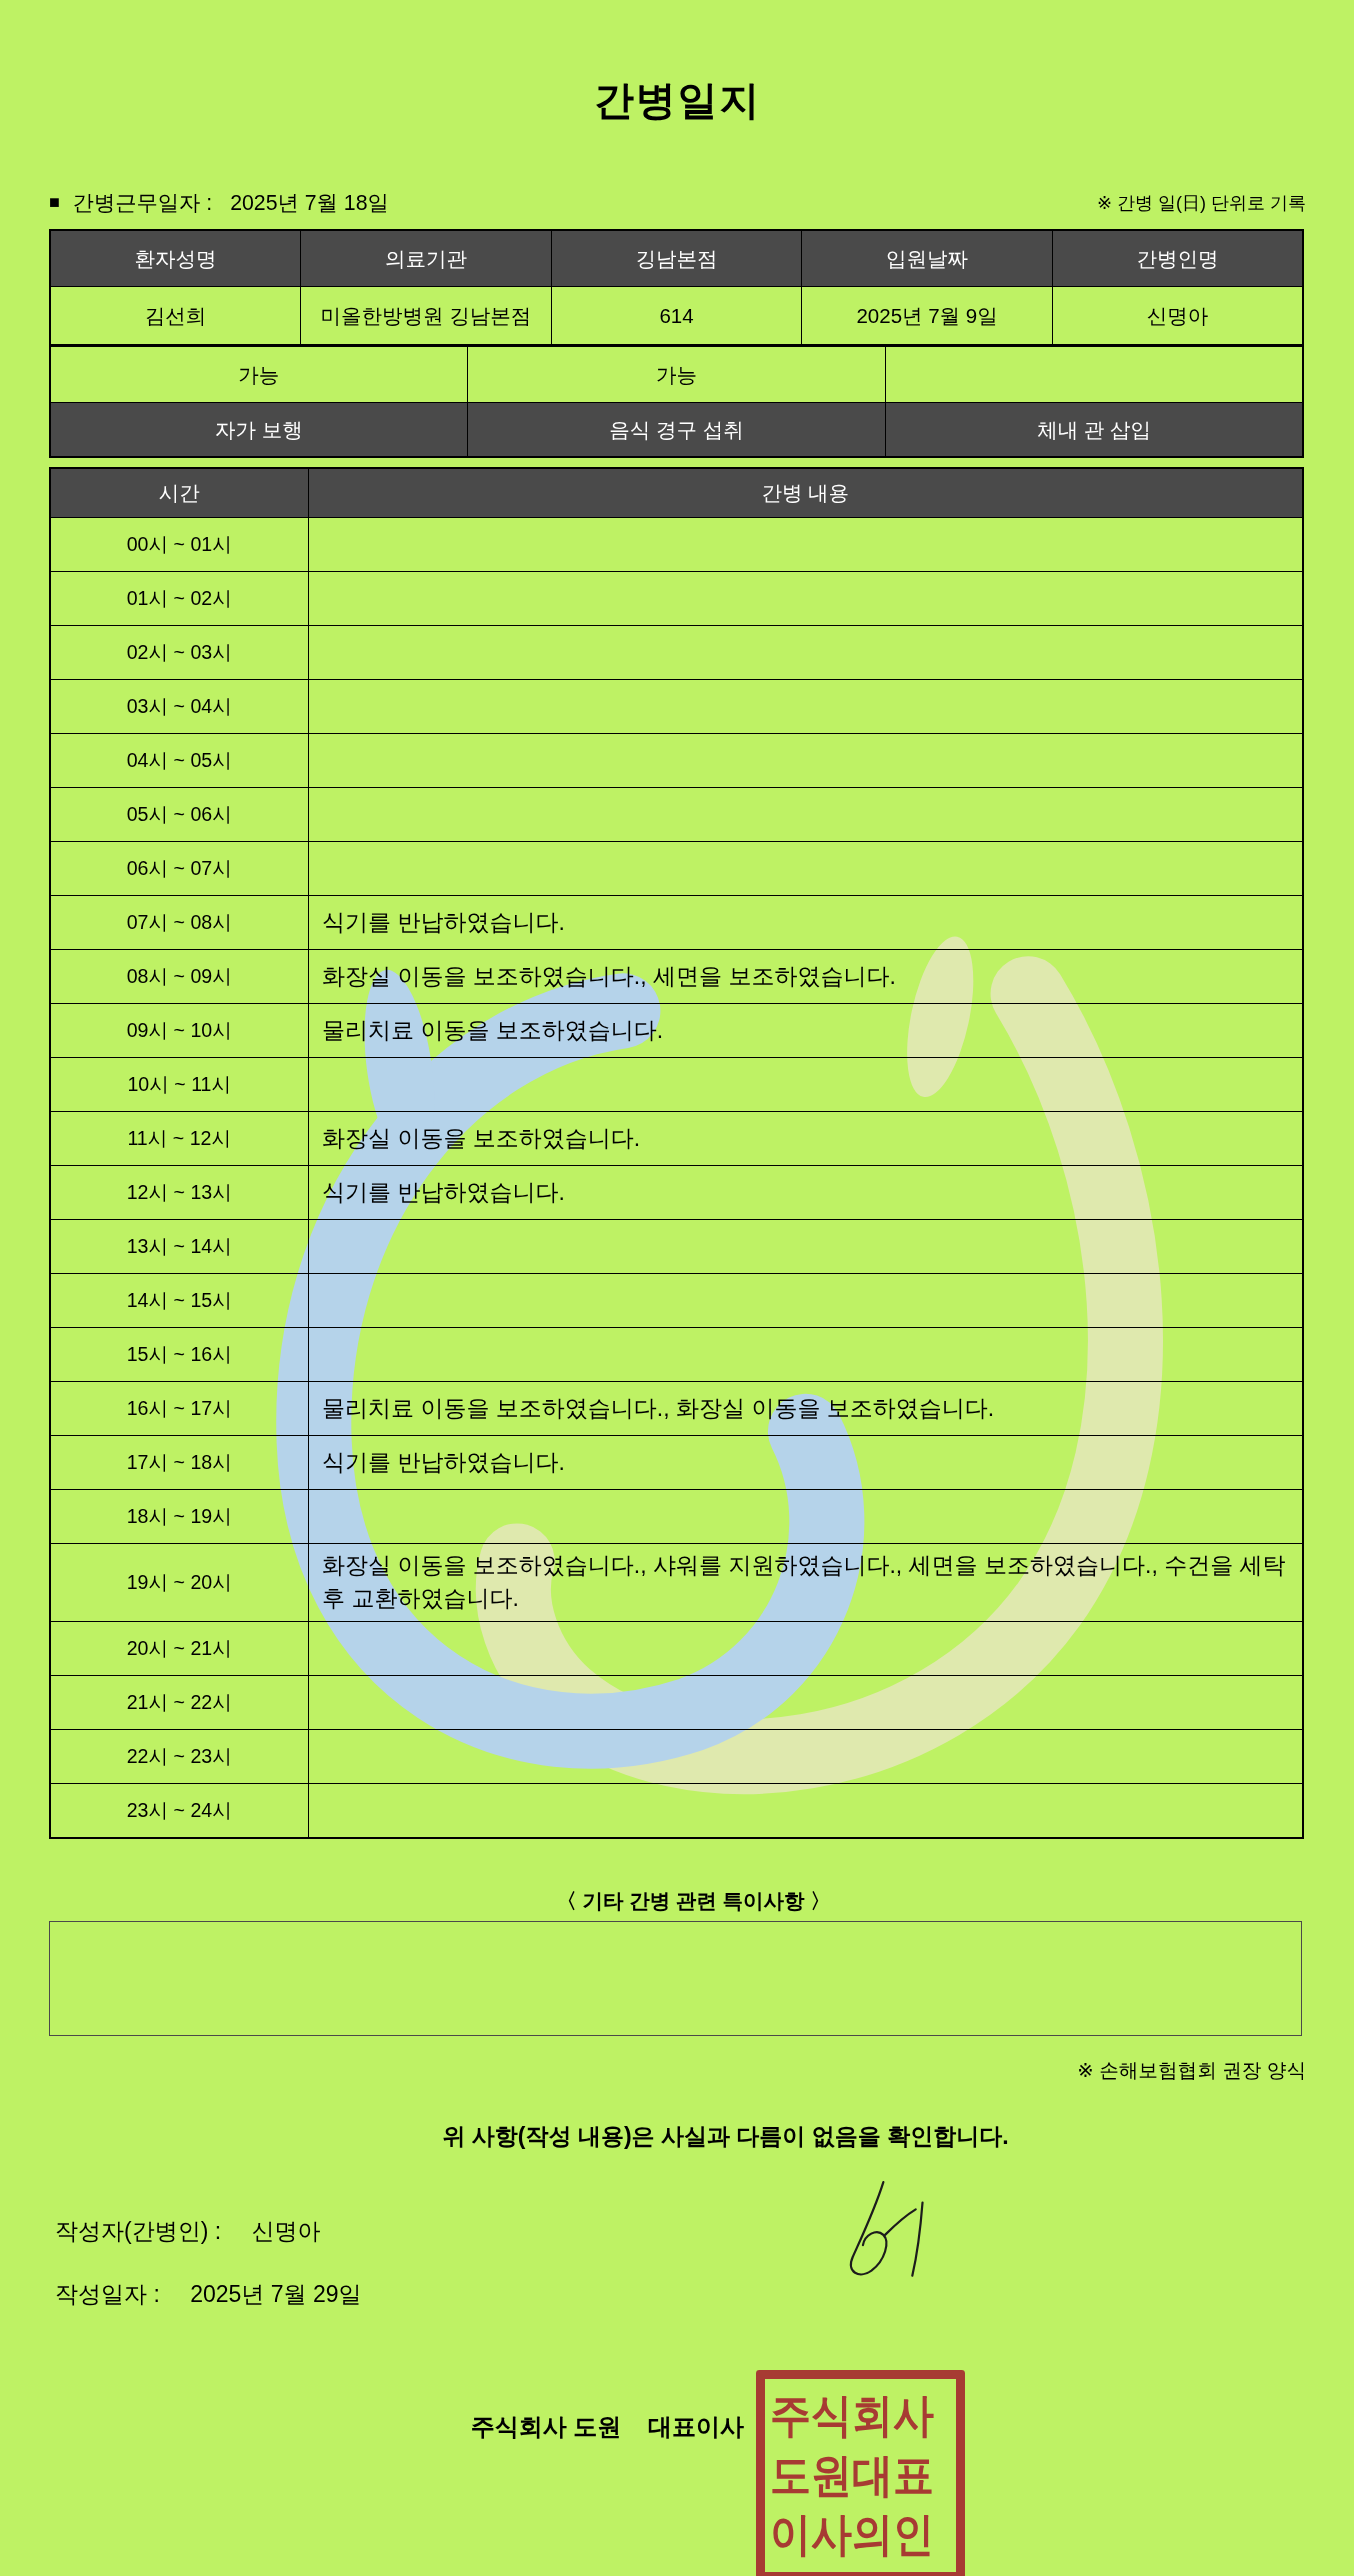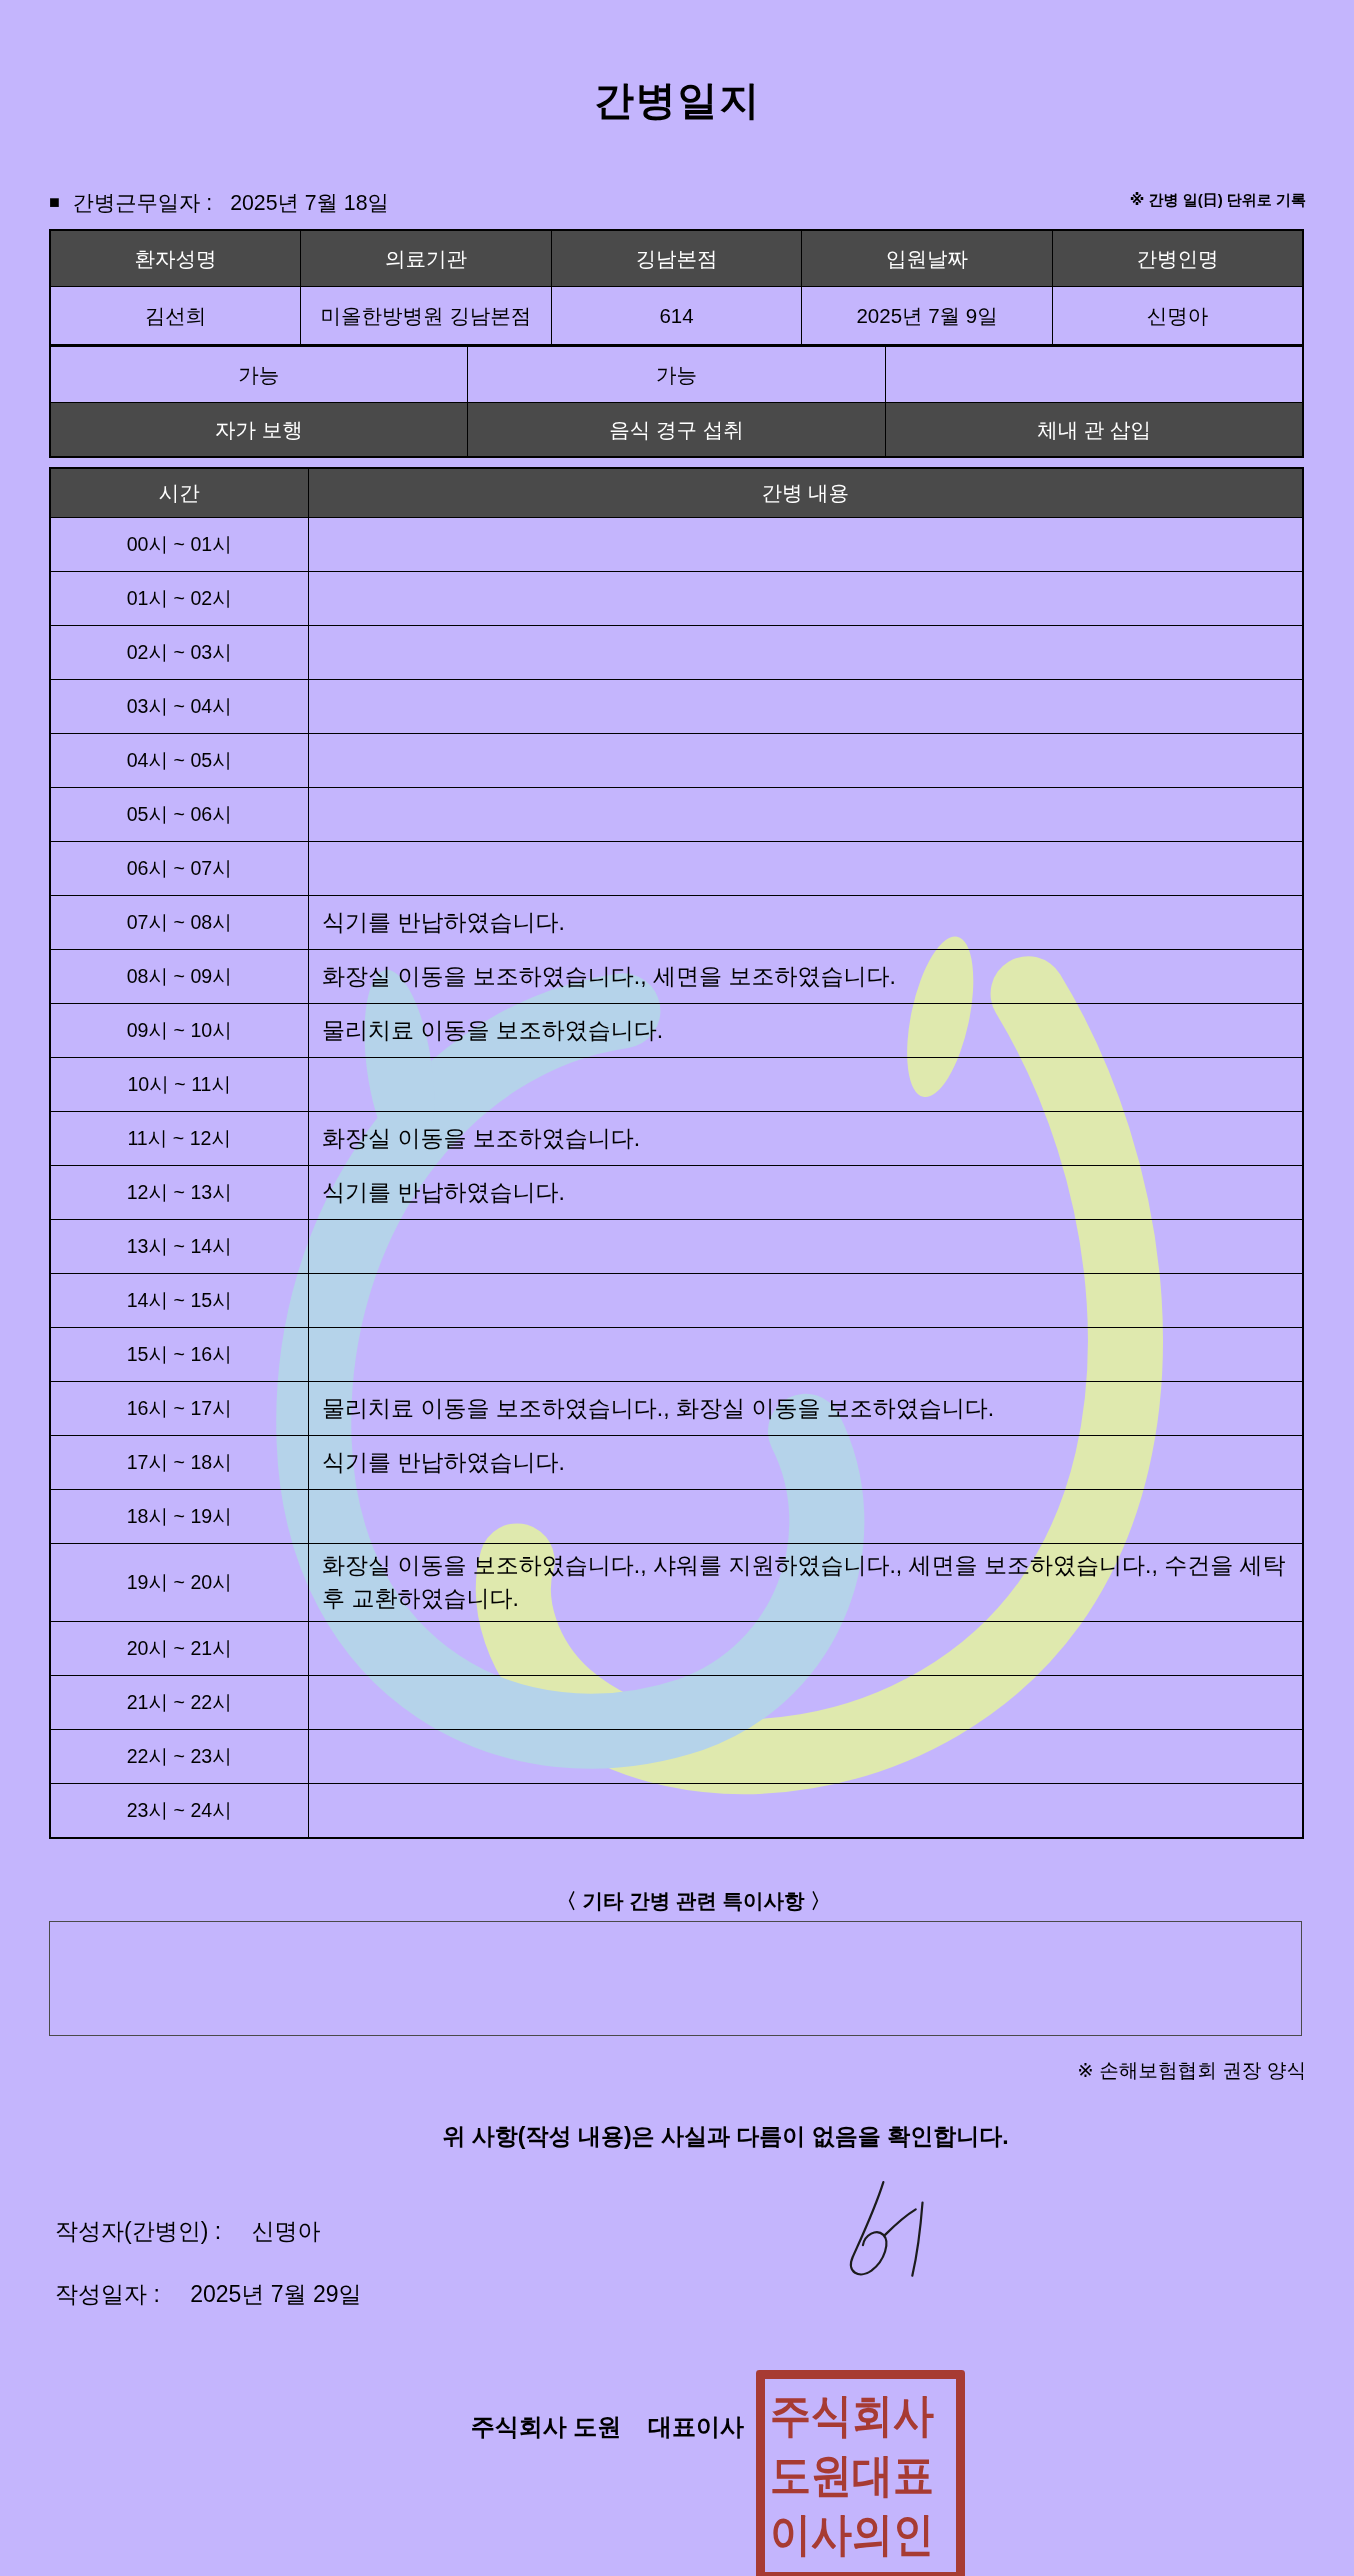--- a/index.html
+++ b/index.html
@@ -1,32 +1,32 @@
 <!DOCTYPE html>
 <html style="--header-bg: #4a4a4a; --stamp-red: #a73b33;font-size:13.6px"><head>
 <meta charset="utf-8">
 <style>
   html,body { margin:0; padding:0; background:#fff; }
   .page {
-    position:relative; width:1355px; height:2576px; background:#c4b5fd;
+    position:relative; width:1355px; height:2576px; background:#bef264;
     font-family:"Liberation Sans","DejaVu Sans",sans-serif; color:#000; overflow:hidden;
   }
   
   .watermark { position:absolute; left:0; top:0; z-index:0; }
   
   .fg { position:absolute; left:0; top:0; width:100%; height:100%; z-index:1; }
 
   .doc-title {
     position:absolute; top:73px; left:0; width:100%;
     text-align:center; font-size:40px; font-weight:900; letter-spacing:1.7px;
   }
   .meta-line { position:absolute; top:188px; left:49px; right:49px; height:29px; font-size:21.3px; }
   .meta-left { position:absolute; left:0; top:0; white-space:nowrap; }
   .meta-left .bullet { font-size:18px; margin-right:6.8px; position:relative; top:-1.7px; }
-  .meta-right { position:absolute; right:0; top:2.6px; font-size:15px; white-space:nowrap;font-weight:bold; }
+  .meta-right { position:absolute; right:0; top:2.6px; font-size:18px; white-space:nowrap; }
 
   table { border-collapse:collapse; table-layout:fixed; background:transparent; }
   table.frame { border:2.6px solid #000; position:absolute; left:49px; width:1255px; }
   th, td { border:1.7px solid #000; overflow:hidden; }
   th {
     background:var(--header-bg,#4a4a4a); color:#fff; font-weight:normal;
     font-size:20.5px; text-align:center; font-family:inherit;
   }
   td { font-size:20.5px; text-align:center; background:transparent; }
 

